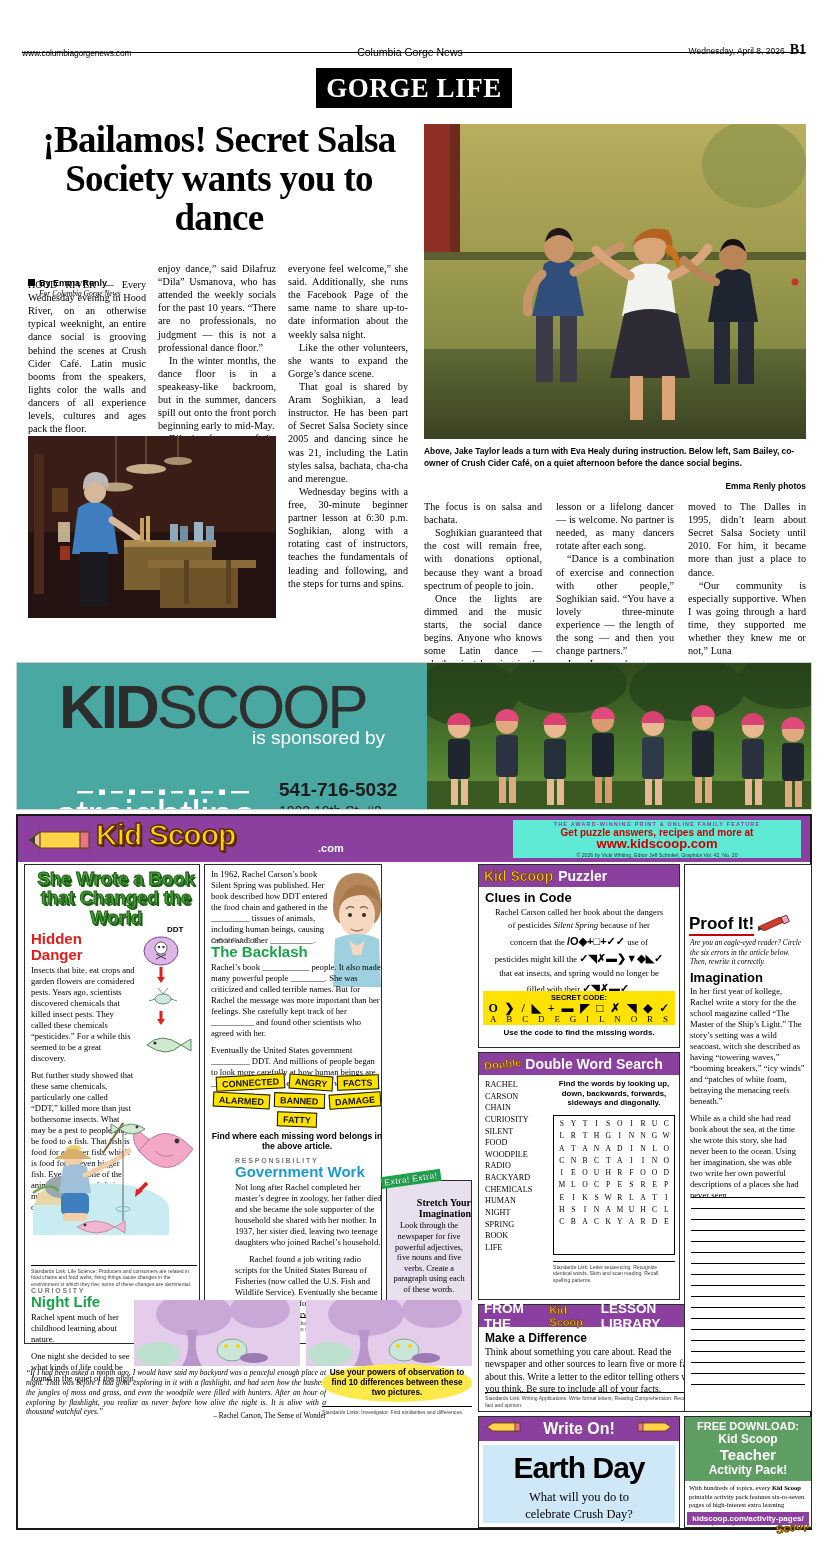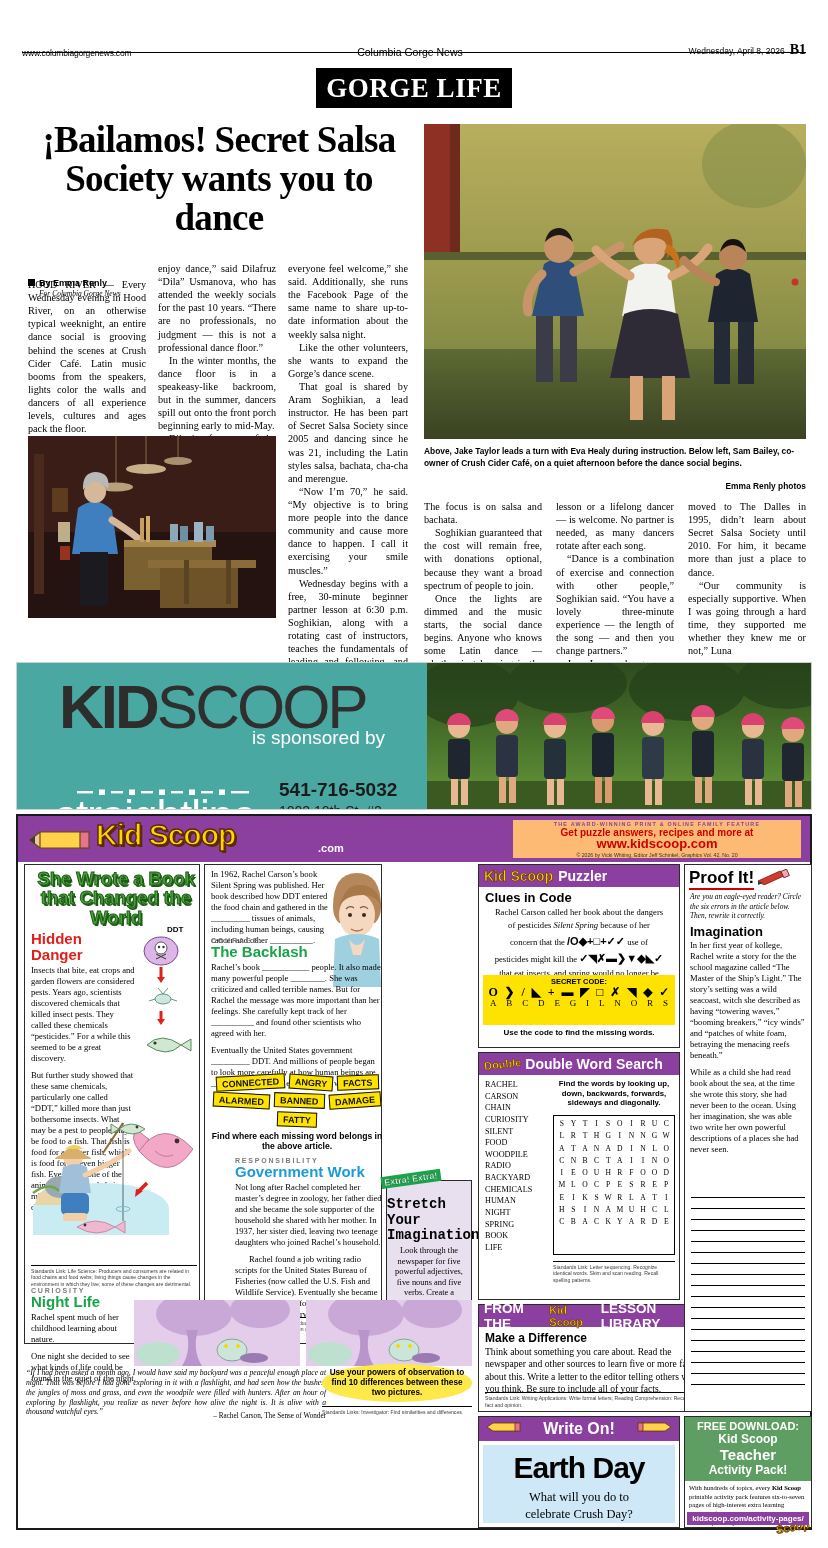--- a/index.html
+++ b/index.html
@@ -87,21 +87,21 @@
     background:#fff; border:2px solid #1a1a1a; }
   .ks-banner { position:absolute; left:0; top:0; width:100%; height:46px;
     background:#8b3f9e; overflow:hidden; }
   .kslogo { position:absolute; left:78px; top:2px; font-family:"Liberation Sans",sans-serif;
     font-size:30px; font-weight:bold; color:#ffd400; letter-spacing:-1px;
     -webkit-text-stroke:1.4px #5a2a00; text-shadow:2px 2px 0 #5a2a00; }
   .kslogo-dot { position:absolute; left:300px; top:26px; color:#fff; font-size:11px;
     font-family:"Liberation Sans",sans-serif; font-weight:bold; }
   .ks-pencil { position:absolute; left:10px; top:8px; }
   .ks-promo { position:absolute; right:8px; top:3px; width:290px; height:40px;
-    background:#fdba74; border:1px solid #8b3f9e; text-align:center; }
+    background:#5eead4; border:1px solid #8b3f9e; text-align:center; }
   .ks-promo .l1 { font-family:"Liberation Sans",sans-serif; font-size:5.4px; font-weight:bold;
     letter-spacing:1.2px; color:#8b3f9e; margin-top:1px; }
   .ks-promo .l2 { font-family:"Liberation Sans",sans-serif; font-size:10px; font-weight:bold;
     color:#c00; }
   .ks-promo .l3 { font-family:"Liberation Sans",sans-serif; font-size:13px; font-weight:bold;
     color:#c00; margin-top:-2px; }
   .ks-promo .l4 { font-family:"Liberation Sans",sans-serif; font-size:5.2px; color:#333;
     margin-top:1px; }
 
   .ks-body { position:absolute; left:4px; top:48px; right:4px; bottom:4px; }
@@ -130,22 +130,22 @@
   
   .c2-main { left:182px; top:0; width:178px; height:480px; }
   .wordtag { display:inline-block; background:#ffe300; border:1.2px solid #111;
     font-family:"Liberation Sans",sans-serif; font-weight:bold; font-size:9px;
     padding:1.5px 5px; color:#111; }
   .findnote { font-family:"Liberation Sans",sans-serif; font-size:8.6px; font-weight:bold;
     text-align:center; line-height:1.2; }
 
   
   .stretch { left:364px; top:316px; width:86px; height:162px; background:#e8e0ee; }
-  .stretch-t { font-family:Liberation Mono, monospace; font-size:14px; font-weight:bold;
-    text-align:left; line-height:1.12; margin-top:3px; }
+  .stretch-t { font-family:Liberation Serif, serif; font-size:10px; font-weight:bold;
+    text-align:right; line-height:1.12; margin-top:3px; }
   .stretch-b { font-size:8.4px; text-align:center; line-height:1.26; margin-top:2px; }
   .extra-badge { position:absolute; font-family:"Liberation Sans",sans-serif;
     font-size:9px; font-weight:bold; color:#fff; background:#1aa34a;
     padding:1px 3px; transform:rotate(-8deg); -webkit-text-stroke:0.3px #0c5c28; }
 
   
   .puzzler { left:456px; top:0; width:202px; height:184px; }
   .dws { left:456px; top:188px; width:202px; height:248px; }
   .lesson { left:456px; top:440px; width:232px; height:108px; }
   .writeon { left:456px; top:552px; width:202px; height:112px; }
@@ -251,21 +251,20 @@
 </div>
 <div class="col" id="colB">
   <p class="noindent">enjoy dance,” said Dilafruz “Dila” Usmanova, who has attended the weekly socials for the past 10 years. “There are no professionals, no judgment — this is not a professional dance floor.”</p>
   <p>In the winter months, the dance floor is in a speakeasy-like backroom, but in the summer, dancers spill out onto the front porch beginning early to mid-May.</p>
   <p>Dila is often one of the first to greet newcomers with a smile. “My role is to make</p>
 </div>
 <div class="col" id="colC">
   <p class="noindent">everyone feel welcome,” she said. Additionally, she runs the Facebook Page of the same name to share up-to-date information about the weekly salsa night.</p>
   <p>Like the other volunteers, she wants to expand the Gorge’s dance scene.</p>
   <p>That goal is shared by Aram Soghikian, a lead instructor. He has been part of Secret Salsa Society since 2005 and dancing since he was 21, including the Latin styles salsa, bachata, cha-cha and merengue.</p>
-  <p>“Now I’m 70,” he said. “My objective is to bring more people into the dance community and cause more dance to happen. I call it exercising your smile muscles.”</p>
   <p>Wednesday begins with a free, 30-minute beginner partner lesson at 6:30 p.m. Soghikian, along with a rotating cast of instructors, teaches the fundamentals of leading and following, and the steps for turns and spins.</p>
 </div>
 
 <div class="inset-photo">
   <svg width="248" height="182" viewBox="0 0 248 182">
     <rect width="248" height="182" fill="#2a1511"></rect>
     <rect x="0" y="0" width="248" height="96" fill="#3a1d16"></rect>
     <rect x="0" y="96" width="248" height="86" fill="#241310"></rect>
 
     <g stroke="#6b5237" stroke-width="1.5">
@@ -645,21 +644,21 @@
       </div>
       <div style="font-family:'Liberation Sans',sans-serif;font-weight:bold;font-size:13px;padding:3px 0 0 6px;">Clues in Code</div>
       <div style="font-size:8.6px;line-height:1.55;text-align:center;padding:1px 6px 0 6px;">
         <div>Rachel Carson called her book about the dangers</div>
         <div><span>of pesticides </span><i>Silent Spring</i><span> because of her</span></div>
         <div><span>concern that the </span><span class="codeglyph">/O◆+□+✓✓</span><span> use of</span></div>
         <div><span>pesticides might kill the </span><span class="codeglyph">✓◥✗▬❯▼◆◣✓</span></div>
         <div>that eat insects, and spring would no longer be</div>
         <div><span>filled with their </span><span class="codeglyph">✓◥✗▬✓</span>.</div>
       </div>
-      <div style="position:absolute;left:4px;right:4px;bottom:22px;background:#ffe300;padding:2px 2px 17px;">
+      <div style="position:absolute;left:4px;right:4px;bottom:22px;background:#ffe300;padding:2px 2px 1px;">
         <div style="text-align:center;font-family:'Liberation Sans',sans-serif;font-size:7.4px;font-weight:bold;">SECRET CODE:</div>
         <div style="display:flex;justify-content:space-around;font-size:12px;font-weight:bold;line-height:1;">
           <span>O</span>
           <span>❯</span>
           <span>/</span>
           <span>◣</span>
           <span>+</span>
           <span>▬</span>
           <span>◤</span>
           <span>□</span>
@@ -839,21 +838,21 @@
       <div style="position:absolute;left:4px;right:4px;top:28px;bottom:4px;background:#cfe8f7;text-align:center;padding-top:6px;">
         <div style="font-family:'Liberation Sans',sans-serif;font-weight:bold;font-size:30px;letter-spacing:-1px;">Earth Day</div>
         <div style="font-size:12.5px;line-height:1.35;margin-top:4px;">
           <div>What will you do to</div>
           <div>celebrate Crush Day?</div>
         </div>
       </div>
     </div>
 
     <div class="panel proofit">
-      <div style="padding:3px 4px 0 4px;display:flex;align-items:center;gap:2px;">
+      <div style="padding:3px 4px 0 4px;display:flex;align-items:center;gap:2px;margin-top:46px;">
         <span style="font-family:'Liberation Sans',sans-serif;font-weight:bold;font-size:17px;border-bottom:2px solid #c00;">Proof It!</span>
         <span>
           <svg width="34" height="16" viewBox="0 0 34 16">
               <path d="M2 12 l22 -10 l6 4 l-22 10z" fill="#d13b2e" stroke="#6a2018" stroke-width="0.8"></path>
               <path d="M2 12 l0 4 l5 -2z" fill="#3a3a3a"></path>
               <rect x="26" y="1" width="6" height="7" transform="rotate(-24 29 4)" fill="#f0a8b8" stroke="#6a2018" stroke-width="0.8"></rect>
             </svg>
         </span>
       </div>
       <div style="font-size:7.4px;font-style:italic;line-height:1.3;padding:2px 5px 0 5px;">Are you an eagle-eyed reader? Circle the six errors in the article below. Then, rewrite it correctly.</div>

